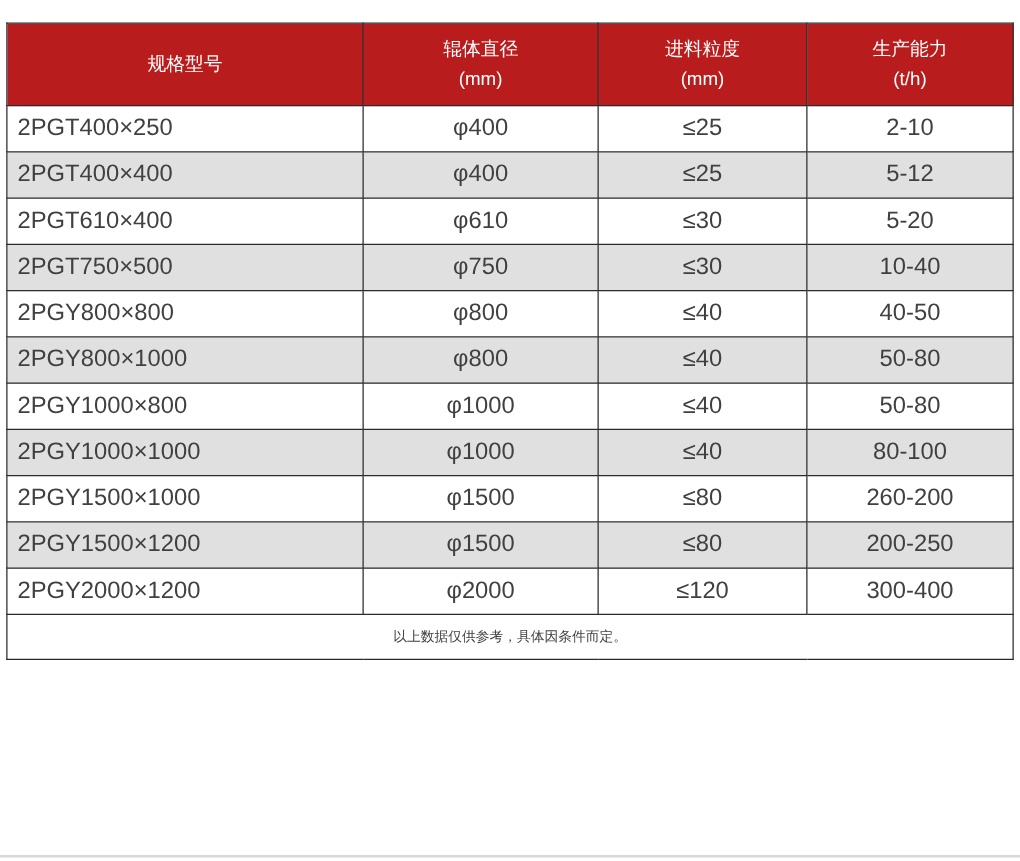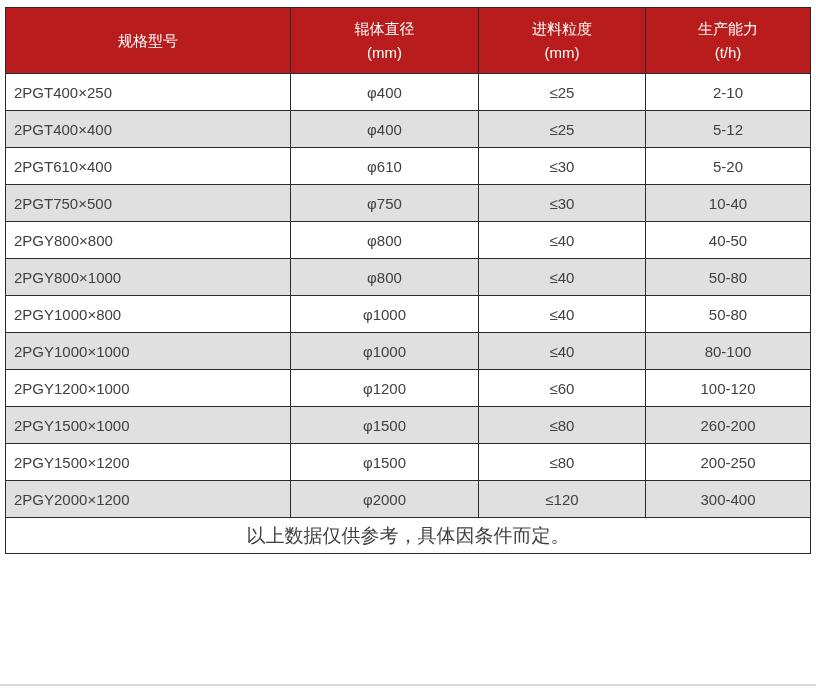--- a/index.html
+++ b/index.html
@@ -14,21 +14,21 @@
   html,body{margin:0;padding:0;}
   body{
     width:816px;height:689px;
     background:#FFFFFF;
     font-family:"Liberation Sans","DejaVu Sans",sans-serif;
     position:relative;
     overflow:hidden;
   }
   .page{
     position:absolute;
-    left:5px;top:7px;
+    left:5px;top:18px;
   }
   table.spec-table{
     border-collapse:collapse;
     table-layout:fixed;
     width:805px;
     border:1px solid var(--border);
   }
   .spec-table th,.spec-table td{
     border:1px solid var(--border);
     font-weight:normal;
@@ -40,37 +40,37 @@
     font-size:15px;
     height:66px;
     text-align:center;
     vertical-align:middle;
     padding:0;
   }
   .hline{display:block;line-height:24px;}
   .hline:empty{display:none;}
   .spec-table tbody td{
     color:var(--body-text);
-    font-size:15px;
+    font-size:19px;
     height:37px;
     text-align:center;
     vertical-align:middle;
     background:var(--row-bg);
     padding:0;
   }
   .spec-table tbody td:first-child{
     text-align:left;
     padding-left:8px;
   }
   .spec-table tbody tr:nth-child(even) td{
     background:var(--row-alt-bg);
   }
   .spec-table tfoot td{
     color:var(--body-text);
-    font-size:19px;
+    font-size:11px;
     height:36px;
     text-align:center;
     vertical-align:middle;
     background:#FFFFFF;
   }
   .col-model{width:285px;}
   .col-diameter{width:188px;}
   .col-feed{width:167px;}
   .col-capacity{width:165px;}
   .page-bottom-edge{
@@ -153,26 +153,20 @@
         <td>≤40</td>
         <td>50-80</td>
       </tr>
       <tr>
         <td>2PGY1000×1000</td>
         <td>φ1000</td>
         <td>≤40</td>
         <td>80-100</td>
       </tr>
       <tr>
-        <td>2PGY1200×1000</td>
-        <td>φ1200</td>
-        <td>≤60</td>
-        <td>100-120</td>
-      </tr>
-      <tr>
         <td>2PGY1500×1000</td>
         <td>φ1500</td>
         <td>≤80</td>
         <td>260-200</td>
       </tr>
       <tr>
         <td>2PGY1500×1200</td>
         <td>φ1500</td>
         <td>≤80</td>
         <td>200-250</td>

